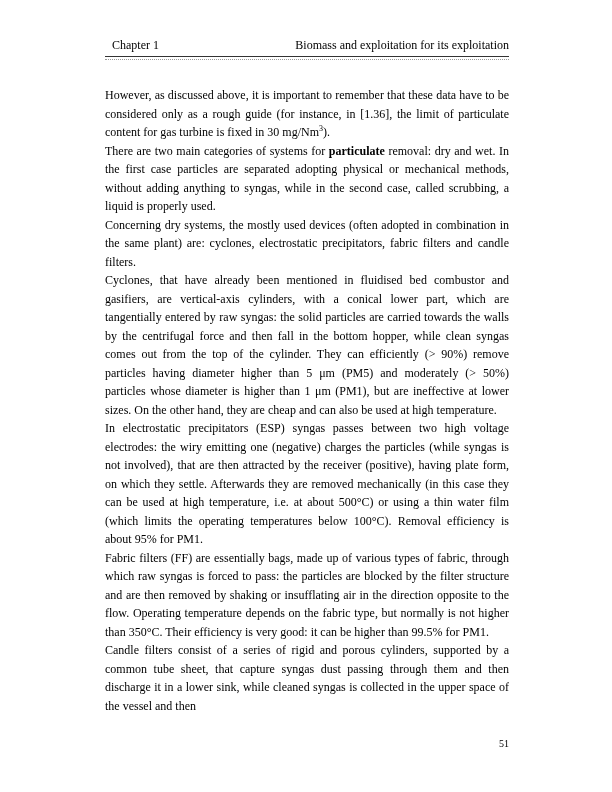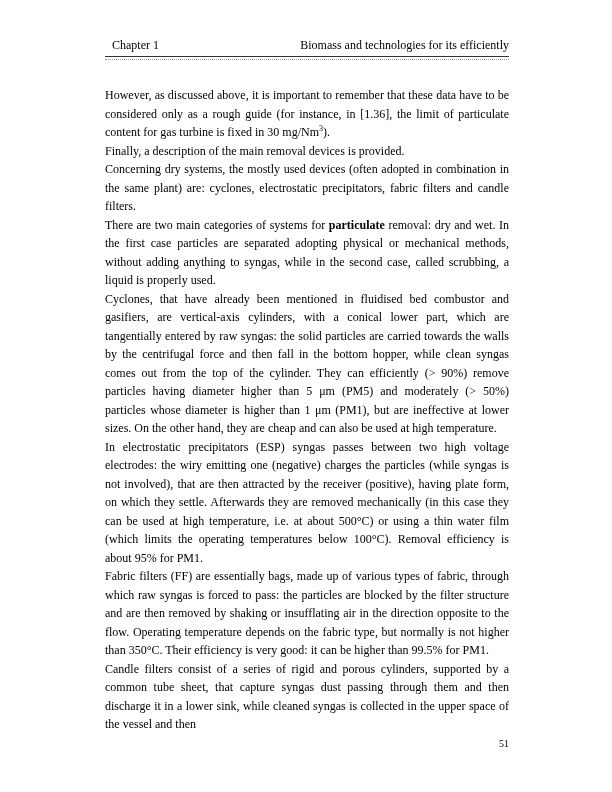--- a/index.html
+++ b/index.html
@@ -77,31 +77,30 @@
     font-size: 10px;
   }
 </style>
 </head>
 <body>
 
 <div class="page">
 
   <div class="header">
     <span class="hleft">Chapter 1</span>
-    <span class="hright">Biomass and technologies for its efficiently</span>
+    <span class="hright">Biomass and exploitation for its exploitation</span>
   </div>
 
   <div class="header-rule"></div>
   <div class="header-rule2"></div>
 
   <div class="body-text">
       <p><span>However, as discussed above, it is important to remember that these data have to be considered only as a rough guide (for instance, in [1.36], the limit of particulate content for gas turbine is fixed in 30 mg/Nm</span><sup>3</sup><span>).</span></p>
-      <p><span>Finally, a description of the main removal devices is provided.</span></p>
+      <p><span>There are two main categories of systems for </span><b>particulate</b><span> removal: dry and wet. In the first case particles are separated adopting physical or mechanical methods, without adding anything to syngas, while in the second case, called scrubbing, a liquid is properly used.</span></p>
       <p><span>Concerning dry systems, the mostly used devices (often adopted in combination in the same plant) are: cyclones, electrostatic precipitators, fabric filters and candle filters.</span></p>
-      <p><span>There are two main categories of systems for </span><b>particulate</b><span> removal: dry and wet. In the first case particles are separated adopting physical or mechanical methods, without adding anything to syngas, while in the second case, called scrubbing, a liquid is properly used.</span></p>
       <p><span>Cyclones, that have already been mentioned in fluidised bed combustor and gasifiers, are vertical-axis cylinders, with a conical lower part, which are tangentially entered by raw syngas: the solid particles are carried towards the walls by the centrifugal force and then fall in the bottom hopper, while clean syngas comes out from the top of the cylinder. They can efficiently (&gt; 90%) remove particles having diameter higher than 5 μm (PM5) and moderately (&gt; 50%) particles whose diameter is higher than 1 μm (PM1), but are ineffective at lower sizes. On the other hand, they are cheap and can also be used at high temperature.</span></p>
       <p><span>In electrostatic precipitators (ESP) syngas passes between two high voltage electrodes: the wiry emitting one (negative) charges the particles (while syngas is not involved), that are then attracted by the receiver (positive), having plate form, on which they settle. Afterwards they are removed mechanically (in this case they can be used at high temperature, i.e. at about 500°C) or using a thin water film (which limits the operating temperatures below 100°C). Removal efficiency is about 95% for PM1.</span></p>
       <p><span>Fabric filters (FF) are essentially bags, made up of various types of fabric, through which raw syngas is forced to pass: the particles are blocked by the filter structure and are then removed by shaking or insufflating air in the direction opposite to the flow. Operating temperature depends on the fabric type, but normally is not higher than 350°C. Their efficiency is very good: it can be higher than 99.5% for PM1.</span></p>
       <p><span>Candle filters consist of a series of rigid and porous cylinders, supported by a common tube sheet, that capture syngas dust passing through them and then discharge it in a lower sink, while cleaned syngas is collected in the upper space of the vessel and then</span></p>
     </div>
 
   <div class="footer">
     <span>51</span>
   </div>
 

